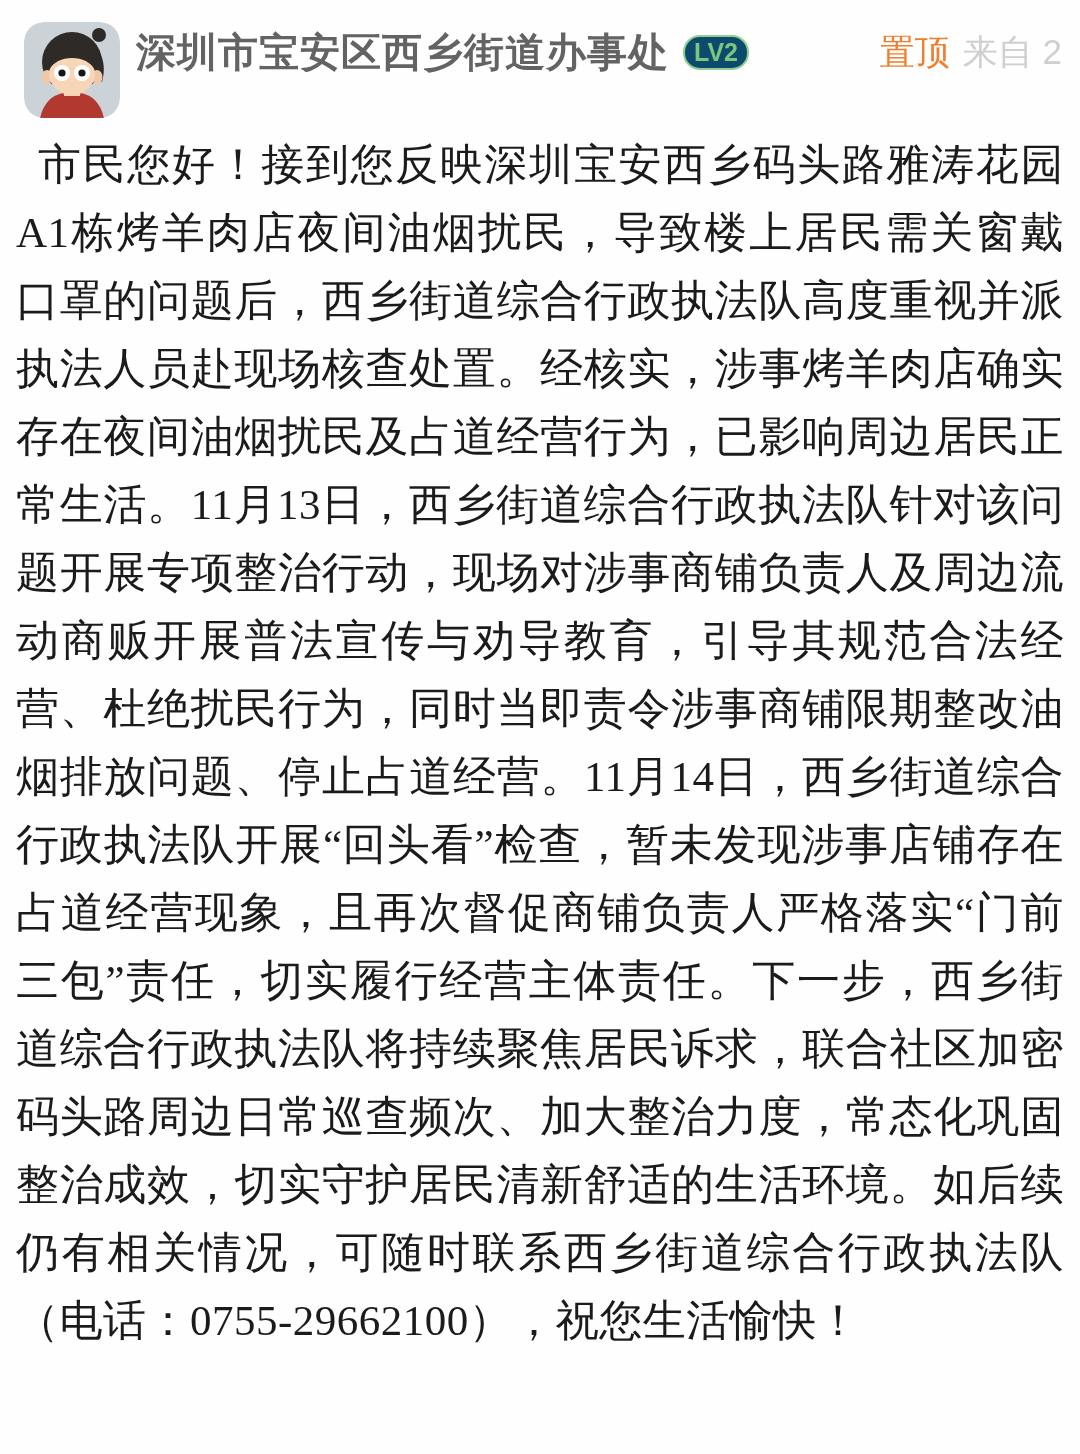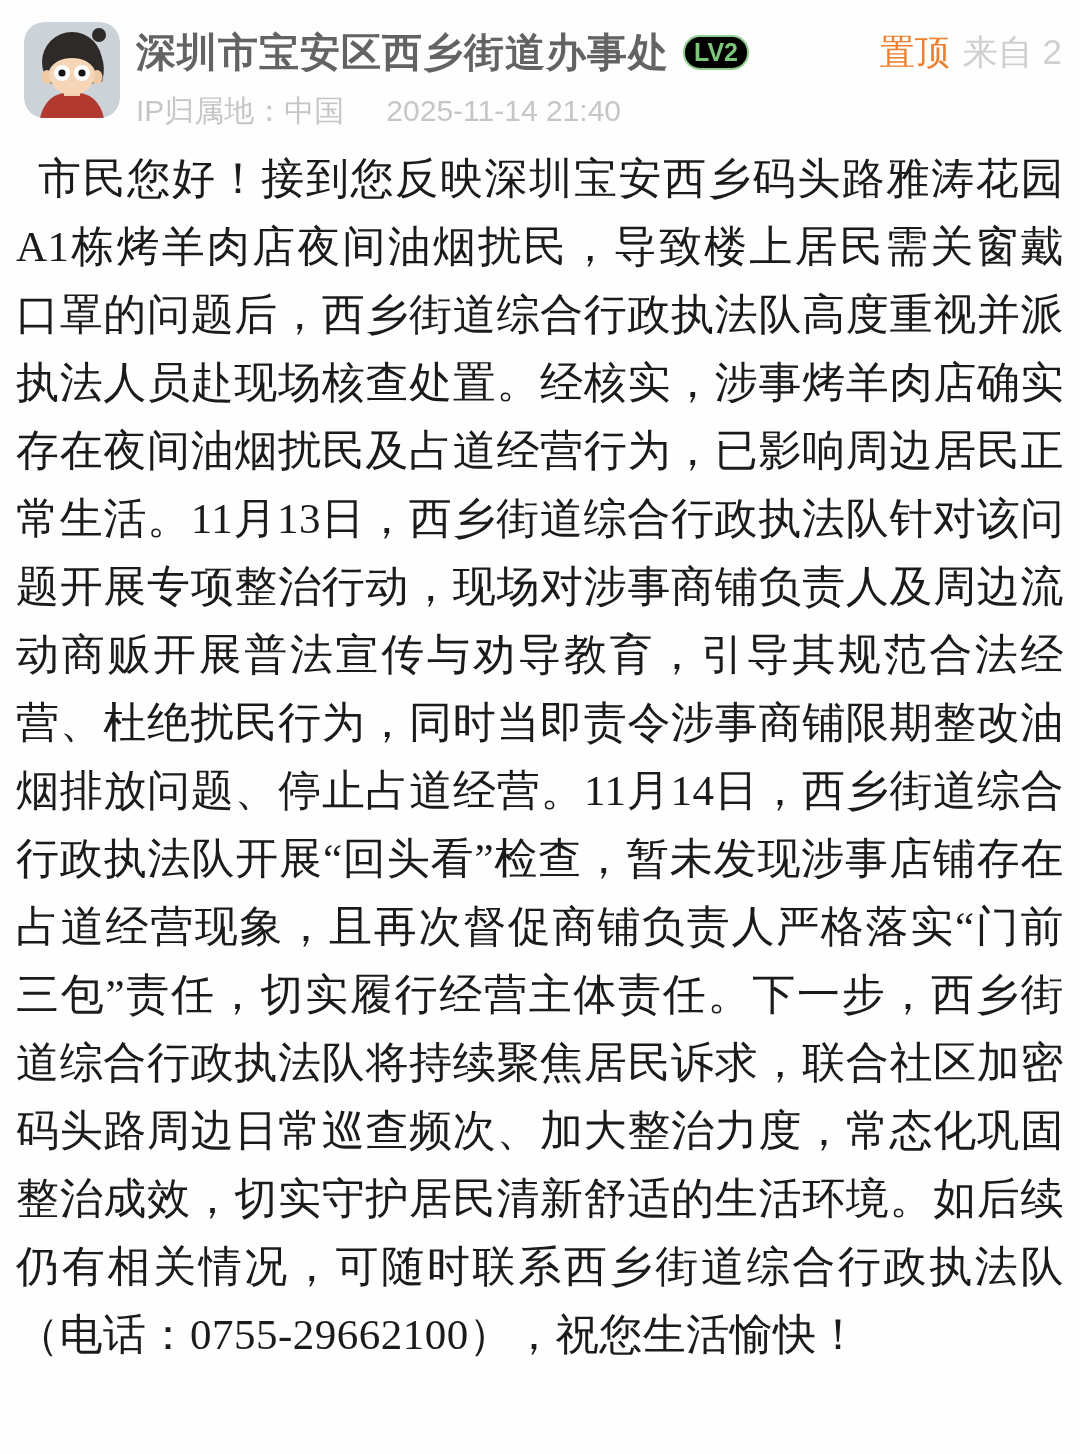--- a/index.html
+++ b/index.html
@@ -52,21 +52,21 @@
   }
   .lv-badge {
     margin-left: 14px;
     font-size: 25px;
     font-weight: bold;
     color: var(--level-green);
     border: 2px solid var(--level-border);
     border-radius: 17px;
     padding: 0 9px;
     line-height: 31px;
-    background: #000000;
+    background: #0c4a6e;
     flex: none;
   }
   .meta-row {
     margin-top: 11px;
     font-size: 30px;
     color: var(--meta-gray);
     white-space: nowrap;
   }
   .timestamp { margin-left: 42px; }
   .header-right {
@@ -132,23 +132,20 @@
         <circle cx="38" cy="51" r="3.6" fill="#151515"></circle>
         <circle cx="58" cy="51" r="3.6" fill="#151515"></circle>
       </svg>
     </div>
 
     <div class="header-main">
       <div class="name-row">
         <span class="name">深圳市宝安区西乡街道办事处</span>
         <span class="lv-badge">LV2</span>
       </div>
-      <div class="meta-row">
-        <span>IP归属地：中国</span><span class="timestamp">2025-11-14 21:40</span>
-      </div>
     </div>
 
     <div class="header-right">
       <span class="pinned">置顶</span><span class="source">来自 2</span>
     </div>
 
   </div>
 
   <div class="body-text">市民您好！接到您反映深圳宝安西乡码头路雅涛花园A1栋烤羊肉店夜间油烟扰民，导致楼上居民需关窗戴口罩的问题后，西乡街道综合行政执法队高度重视并派执法人员赴现场核查处置。经核实，涉事烤羊肉店确实存在夜间油烟扰民及占道经营行为，已影响周边居民正常生活。11月13日，西乡街道综合行政执法队针对该问题开展专项整治行动，现场对涉事商铺负责人及周边流动商贩开展普法宣传与劝导教育，引导其规范合法经营、杜绝扰民行为，同时当即责令涉事商铺限期整改油烟排放问题、停止占道经营。11月14日，西乡街道综合行政执法队开展“回头看”检查，暂未发现涉事店铺存在占道经营现象，且再次督促商铺负责人严格落实“门前三包”责任，切实履行经营主体责任。下一步，西乡街道综合行政执法队将持续聚焦居民诉求，联合社区加密码头路周边日常巡查频次、加大整治力度，常态化巩固整治成效，切实守护居民清新舒适的生活环境。如后续仍有相关情况，可随时联系西乡街道综合行政执法队（电话：0755-29662100），祝您生活愉快！</div>
 

